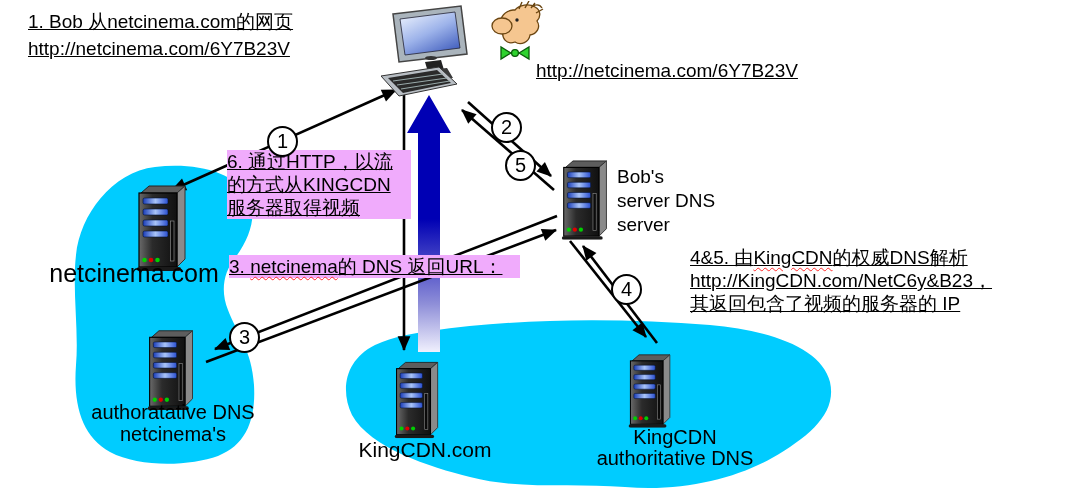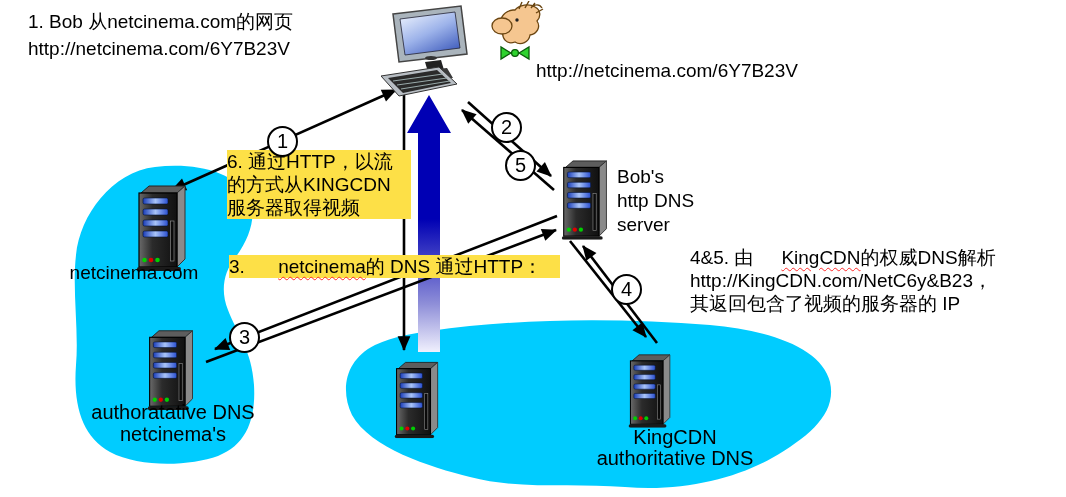--- a/index.html
+++ b/index.html
@@ -1,27 +1,27 @@
 <!DOCTYPE html>
 <html><head>
 <meta charset="utf-8">
 <style>
   html,body{margin:0;padding:0;background:#fff;}
   .stage{position:relative;width:1066px;height:497px;background:#ffffff;overflow:hidden;
          font-family:"Liberation Sans","DejaVu Sans",sans-serif;color:#000;}
   svg.layer{position:absolute;left:0;top:0;z-index:1;}
   .node{position:absolute;z-index:3;}
-  .txt{position:absolute;z-index:5;font-size:19px;line-height:25px;white-space:nowrap;}
-  .bg{background:#fde047;padding-right:18px;}
+  .txt{position:absolute;z-index:5;font-size:19px;line-height:25px;white-space:nowrap;text-decoration:underline;}
+  .bg{background:#f0abfc;padding-right:18px;}
   .lbl{position:absolute;z-index:4;text-align:center;font-size:20px;line-height:22px;white-space:nowrap;}
   .lbl-left{text-align:left;font-size:19px;line-height:24px;}
   .circle{position:absolute;z-index:6;width:31px;height:31px;box-sizing:border-box;
           border:2.5px solid #000;border-radius:50%;background:#fff;
           display:flex;align-items:center;justify-content:center;font-size:20px;}
-  .sq{text-decoration:underline wavy #ff2a2a;text-decoration-thickness:1px;text-underline-offset:3px;margin-left:28px;}
+  .sq{text-decoration:underline wavy #ff2a2a;text-decoration-thickness:1px;text-underline-offset:3px;}
 </style>
 </head>
 <body>
 
 <div class="stage">
 
   <svg class="layer" width="1066" height="497" viewBox="0 0 1066 497">
     <defs>
       <marker id="ah" orient="auto" markerUnits="userSpaceOnUse" markerWidth="17" markerHeight="15" refX="14" refY="7" viewBox="0 0 16 14">
         <path d="M1,1 L15,7 L1,13 Z" fill="#000"></path>
@@ -120,31 +120,34 @@
   <svg class="node" style="left:560px;top:153px;" width="52" height="92" viewBox="0 0 56 88">
       <use href="#srv"></use>
     </svg>
   <svg class="node" style="left:393px;top:358px;" width="50" height="82" viewBox="0 0 56 88">
       <use href="#srv"></use>
     </svg>
   <svg class="node" style="left:627px;top:351px;" width="48" height="78" viewBox="0 0 56 88">
       <use href="#srv"></use>
     </svg>
 
-  <div class="lbl" style="left:28px;top:262px;width:212px;font-size:19px;">
+  <div class="lbl" style="left:28px;top:262px;width:212px;font-size:25px;">
     <span>netcinema.com</span>
   </div>
   <div class="lbl" style="left:58px;top:401px;width:230px;">
     <div>authoratative DNS</div>
     <div>netcinema's</div>
   </div>
   <div class="lbl lbl-left" style="left:617px;top:165px;">
     <div>Bob's</div>
-    <div>http DNS</div>
+    <div>server DNS</div>
     <div>server</div>
+  </div>
+  <div class="lbl" style="left:350px;top:439px;width:150px;font-size:21px;">
+    <span>KingCDN.com</span>
   </div>
   <div class="lbl" style="left:580px;top:427px;width:190px;line-height:21px;">
     <div>KingCDN</div>
     <div>authoritative DNS</div>
   </div>
 
   <div class="txt" style="left:28px;top:8px;line-height:27px;">
     <div>1. Bob 从netcinema.com的网页</div>
     <div>http://netcinema.com/6Y7B23V</div>
   </div>
@@ -154,21 +157,21 @@
   </div>
 
   <div class="txt bg" style="left:227px;top:150px;line-height:23px;">
     <div>6. 通过HTTP，以流</div>
     <div>的方式从KINGCDN</div>
     <div>服务器取得视频</div>
   </div>
 
   <div class="txt bg" style="left:229px;top:255px;line-height:23px;">
     <div>
-      <span>3. </span><span class="sq">netcinema</span><span>的 DNS 通过HTTP：</span>
+      <span>3. </span><span class="sq">netcinema</span><span>的 DNS 返回URL：</span>
     </div>
   </div>
 
   <div class="txt" style="left:690px;top:246px;line-height:23px;">
     <div>
       <span>4&amp;5. 由</span><span class="sq">KingCDN</span><span>的权威DNS解析</span>
     </div>
     <div>http://KingCDN.com/NetC6y&amp;B23，</div>
     <div>其返回包含了视频的服务器的 IP</div>
   </div>

